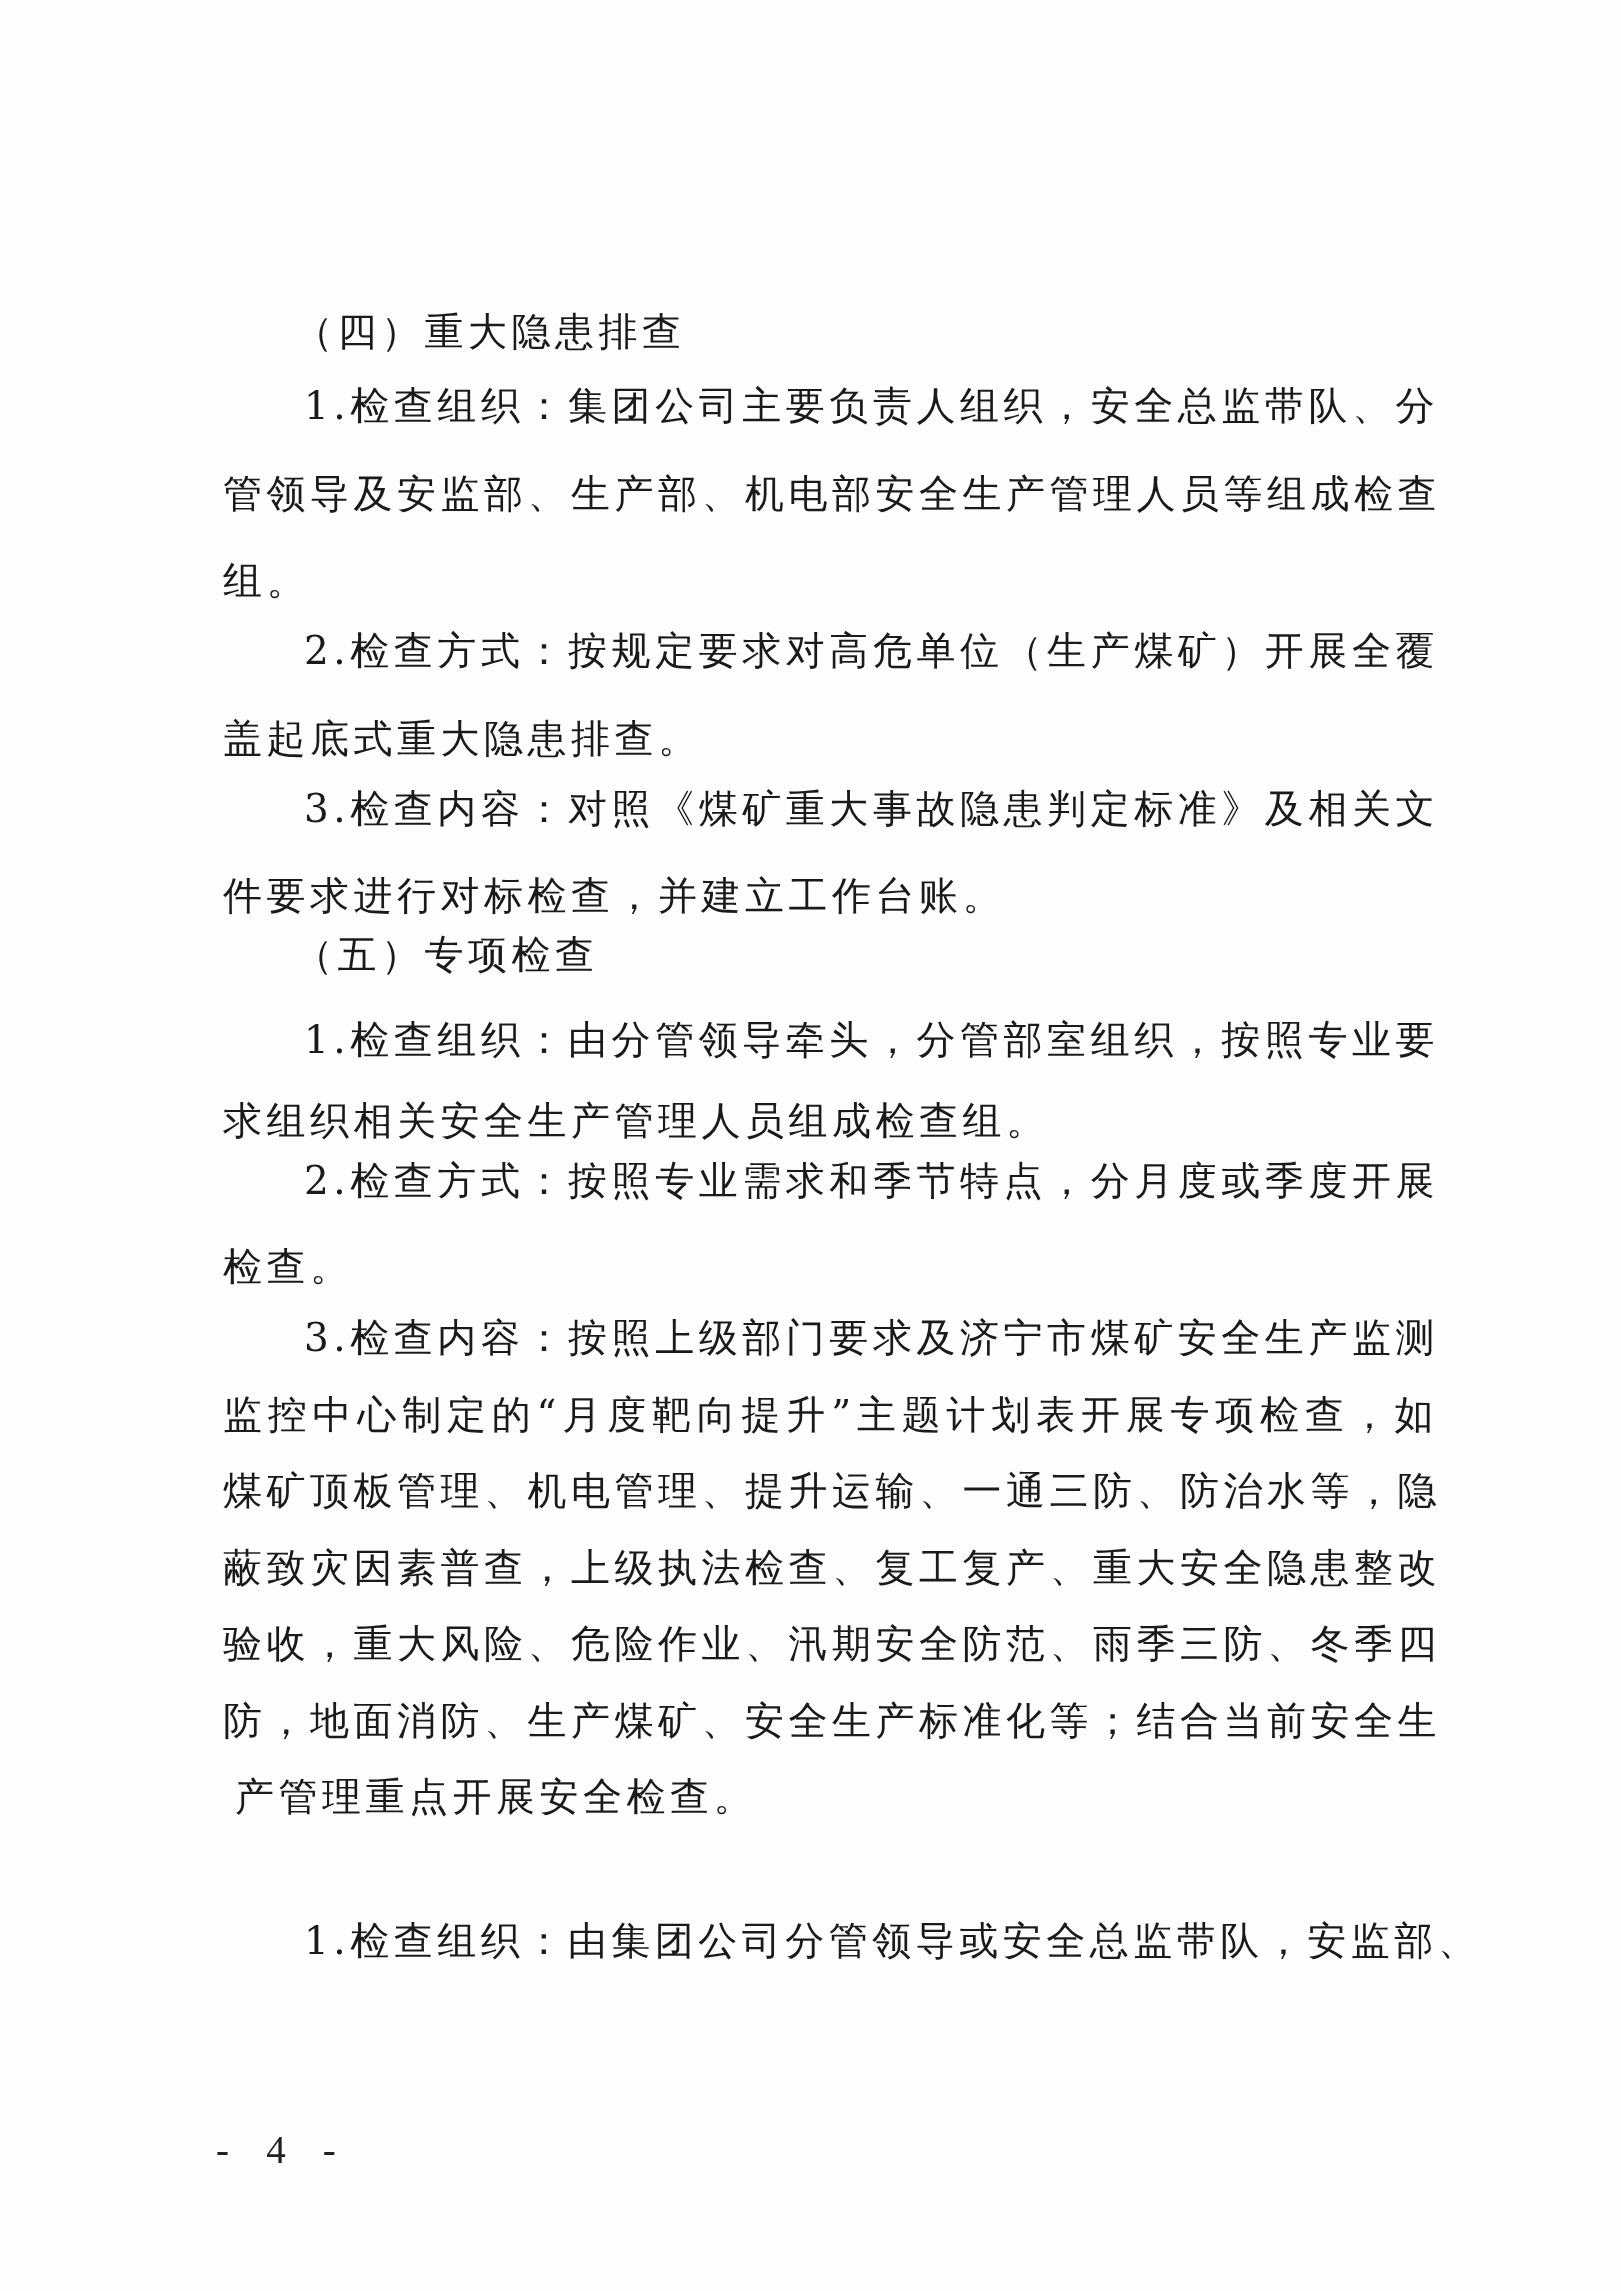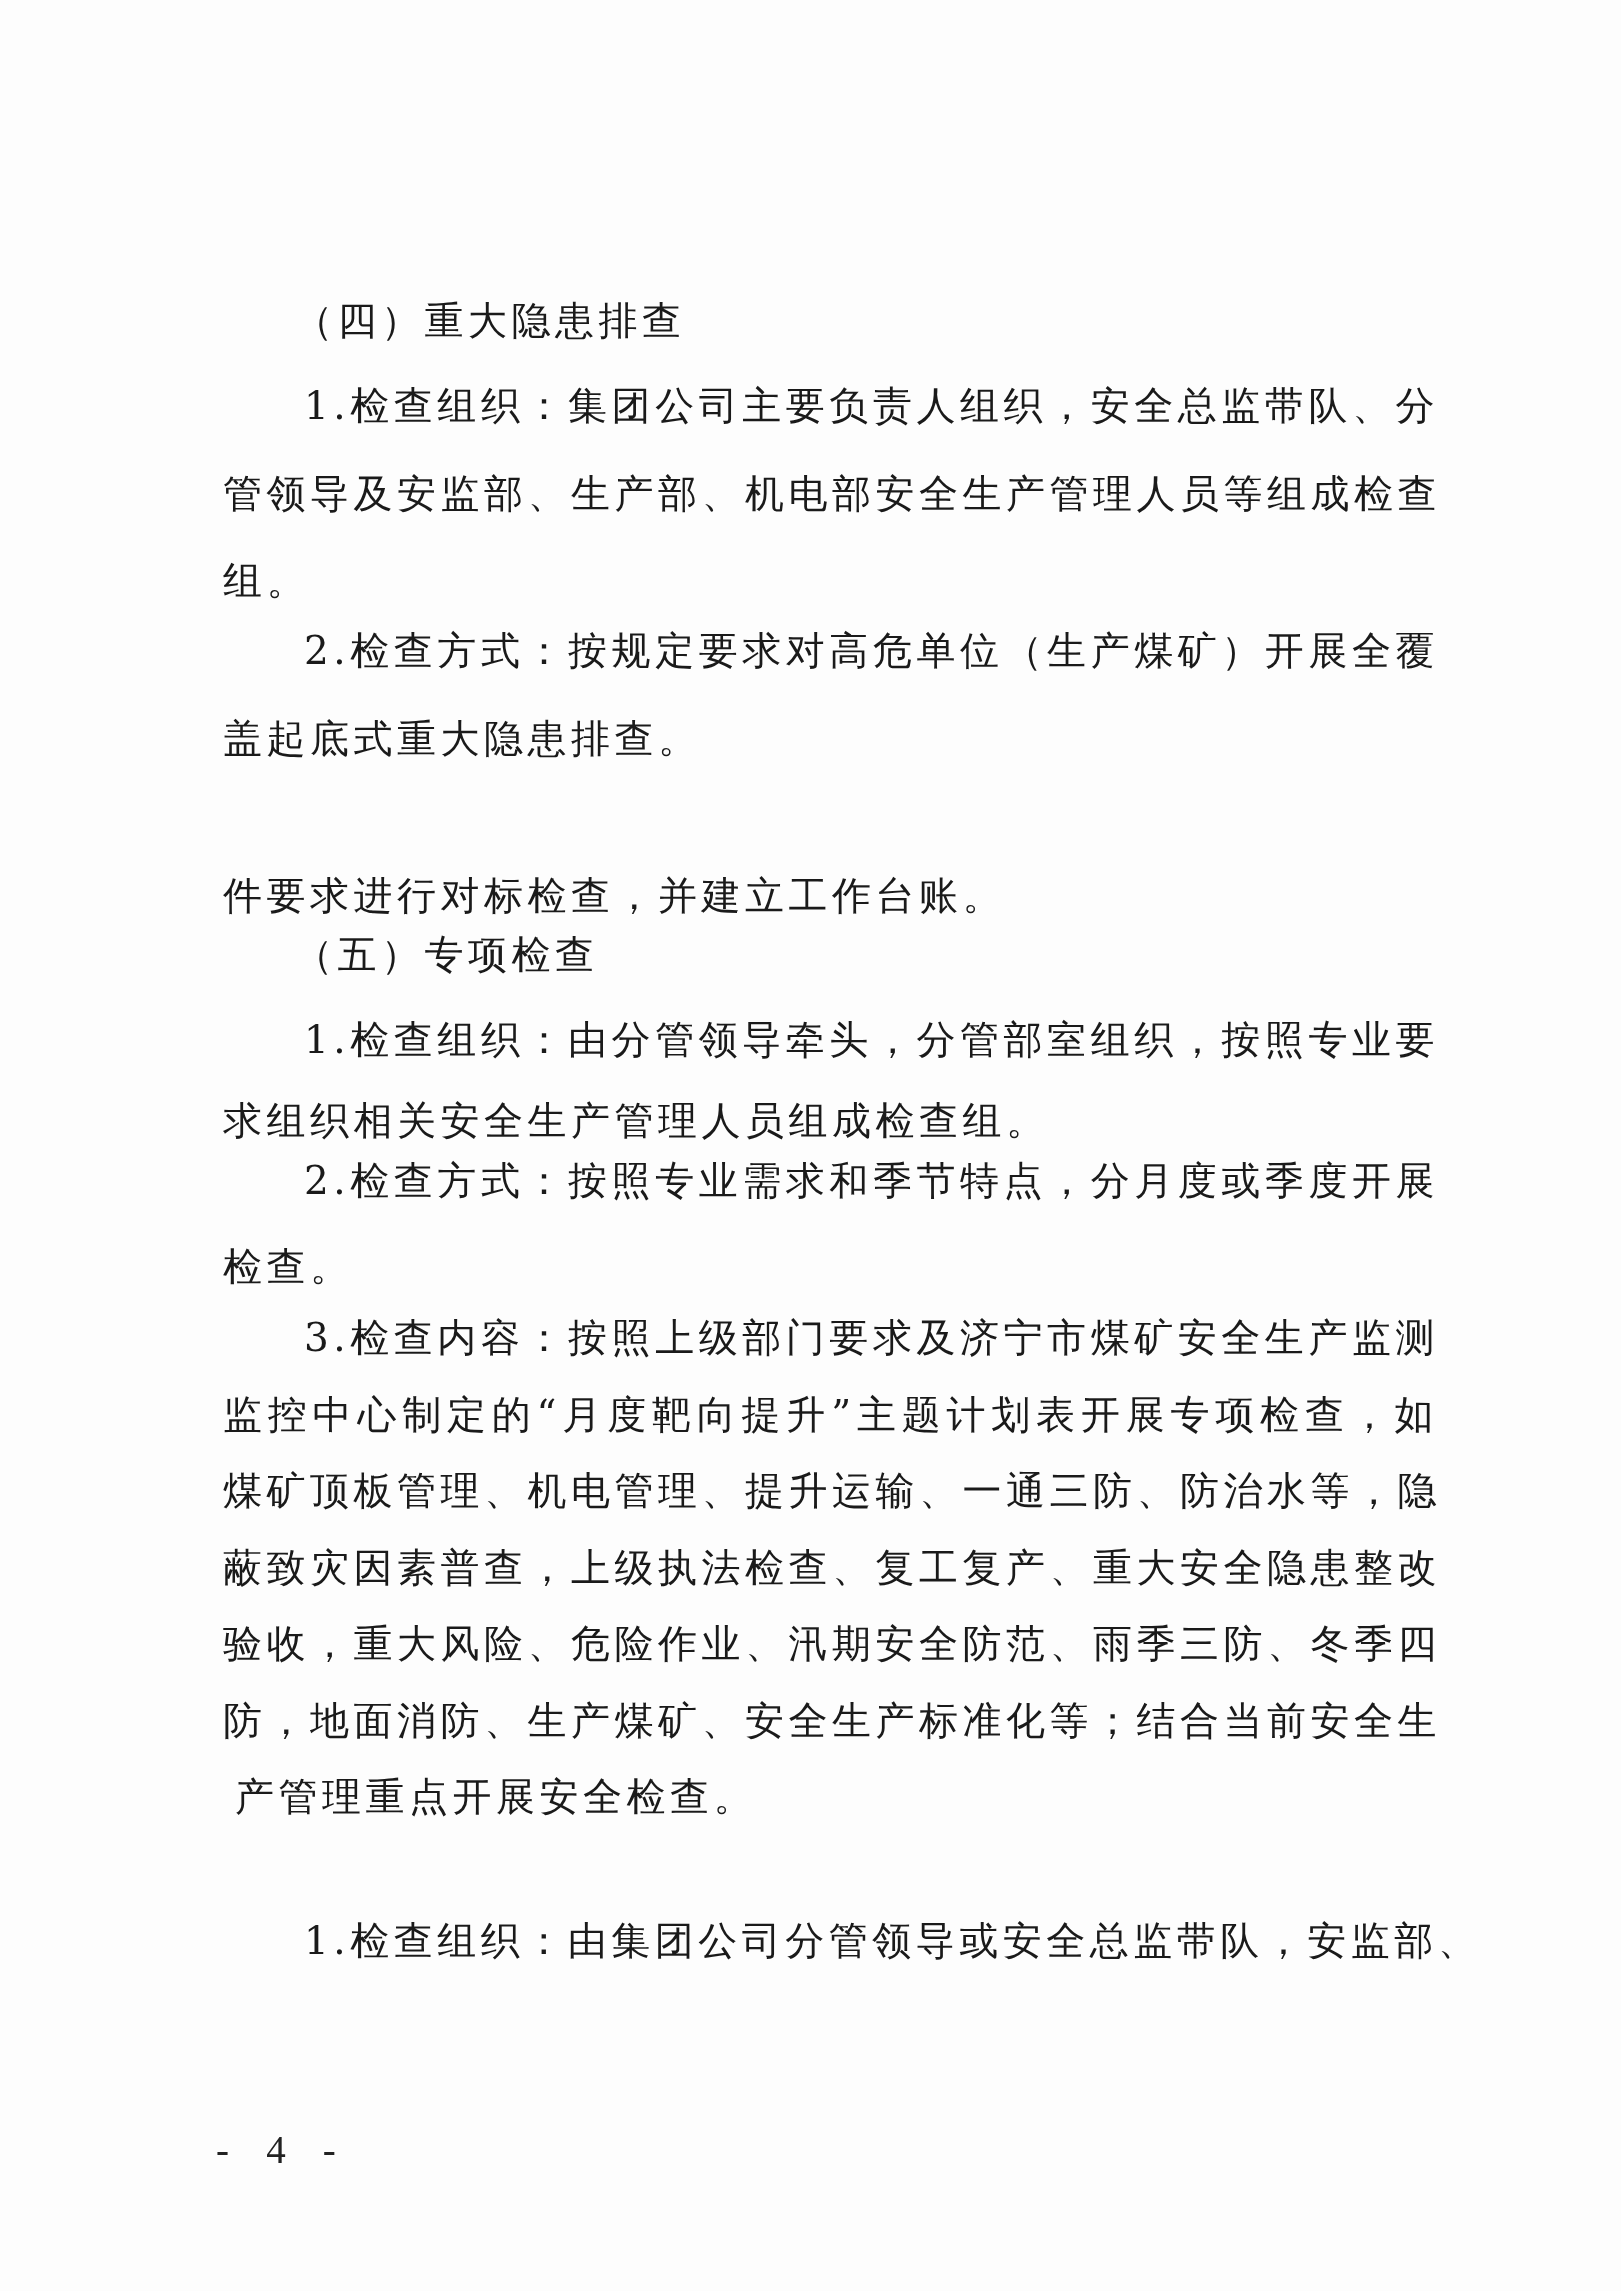--- a/index.html
+++ b/index.html
@@ -44,33 +44,36 @@
     font-family: "Liberation Serif", "DejaVu Serif", serif;
     color: #222;
     letter-spacing: 13.7px;
   }
 </style>
 </head>
 <body>
 
 <div class="page">
 
-  <div class="line heading" style="top:291px;">（四）重大隐患排查</div>
+  <div class="line heading" style="top:302px;">（四）重大隐患排查</div>
 
   <div class="line indent just" style="top:376px;">
     <span class="lbl">1.检查组织：</span><span>集团公司主要负责人组织，安全总监带队、分</span>
   </div>
   <div class="line just" style="top:464px;">管领导及安监部、生产部、机电部安全生产管理人员等组成检查</div>
   <div class="line" style="top:551px;">组。</div>
 
   <div class="line indent just" style="top:621px;">
     <span class="lbl">2.检查方式：</span><span>按规定要求对高危单位（生产煤矿）开展全覆</span>
   </div>
   <div class="line" style="top:709px;">盖起底式重大隐患排查。</div>
 
+  <div class="line indent just" style="top:779px;">
+    <span class="lbl">3.检查内容：</span><span>对照《煤矿重大事故隐患判定标准》及相关文</span>
+  </div>
   <div class="line" style="top:866px;">件要求进行对标检查，并建立工作台账。</div>
 
   <div class="line heading" style="top:925px;">（五）专项检查</div>
 
   <div class="line indent just" style="top:1010px;">
     <span class="lbl">1.检查组织：</span><span>由分管领导牵头，分管部室组织，按照专业要</span>
   </div>
   <div class="line" style="top:1091px;">求组织相关安全生产管理人员组成检查组。</div>
 
   <div class="line indent just" style="top:1151px;">

